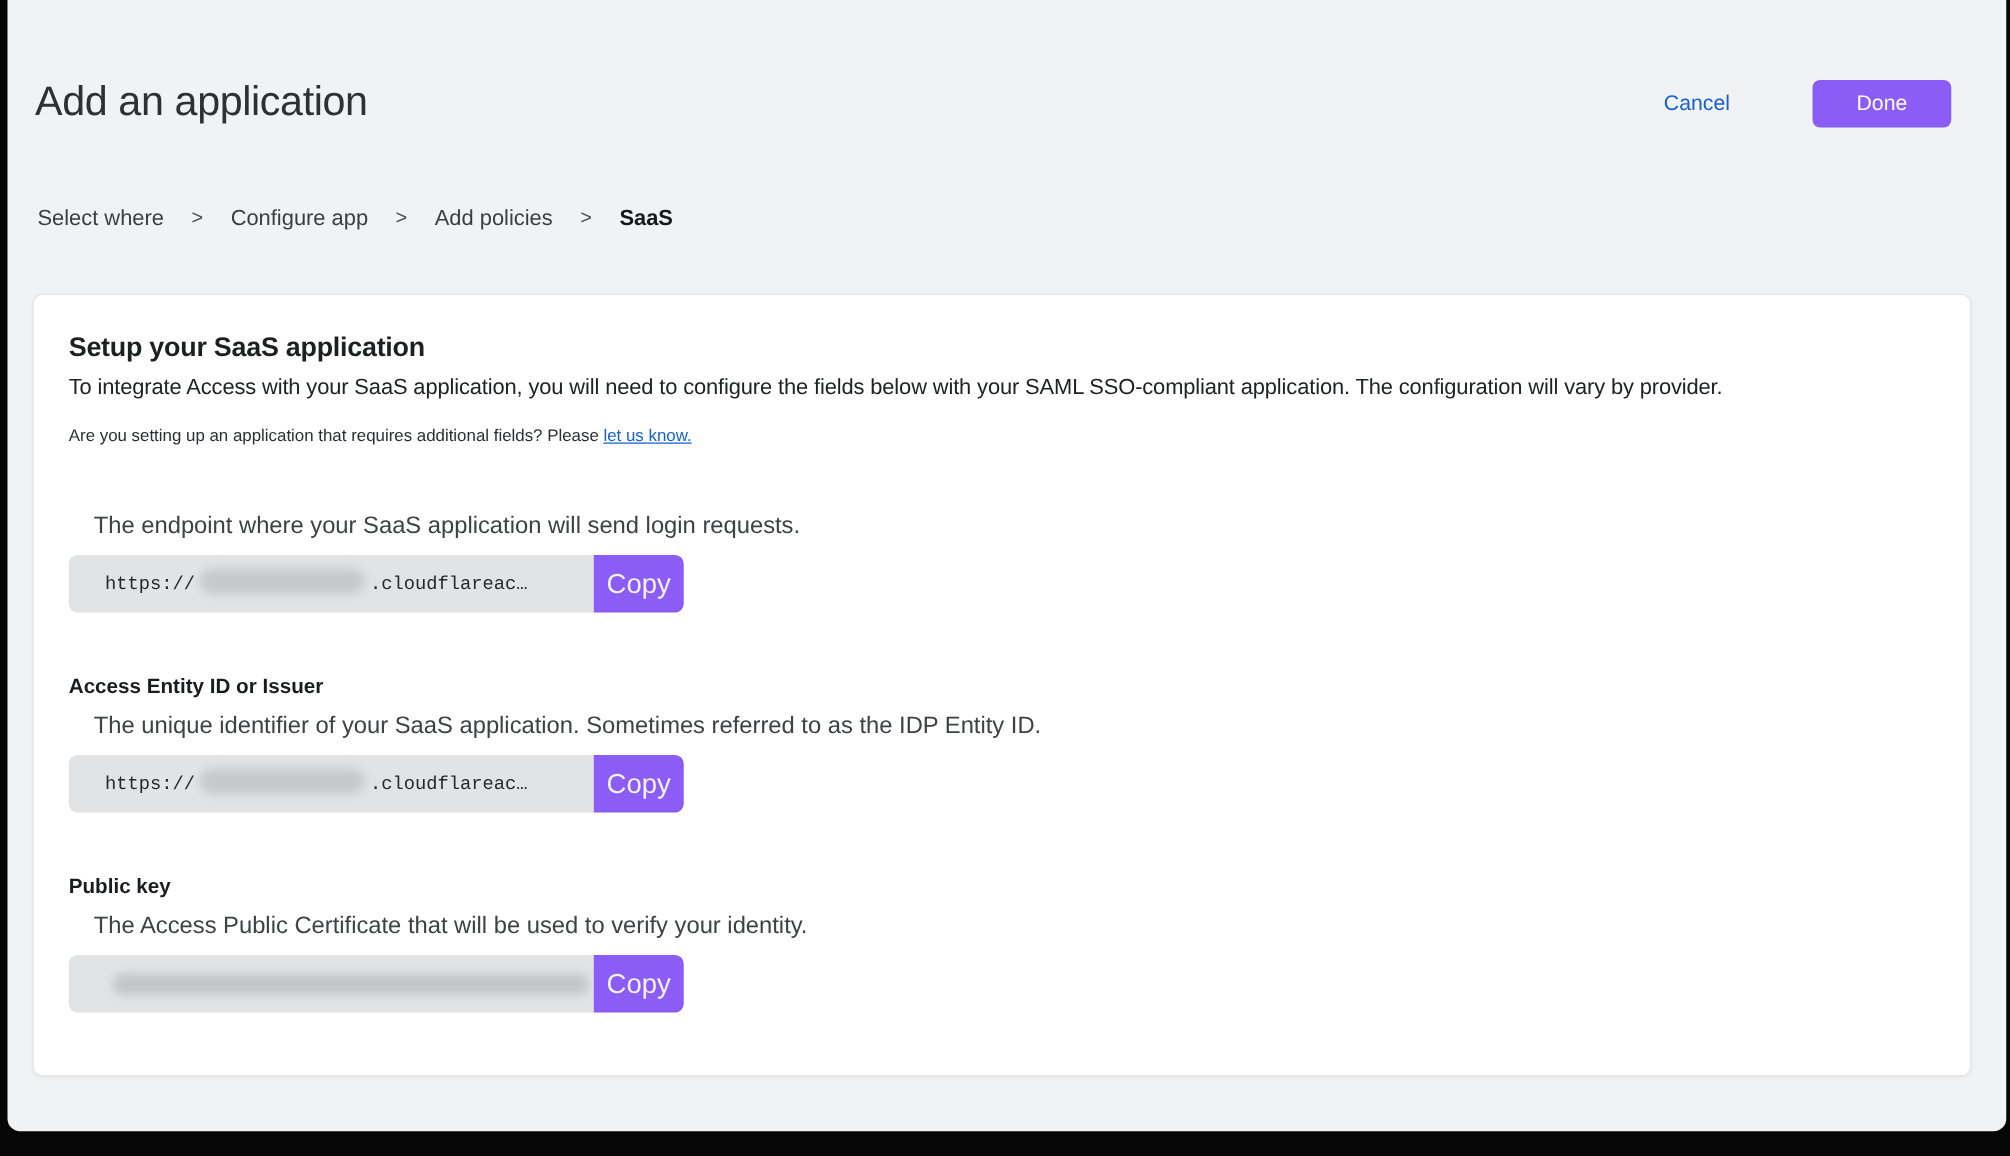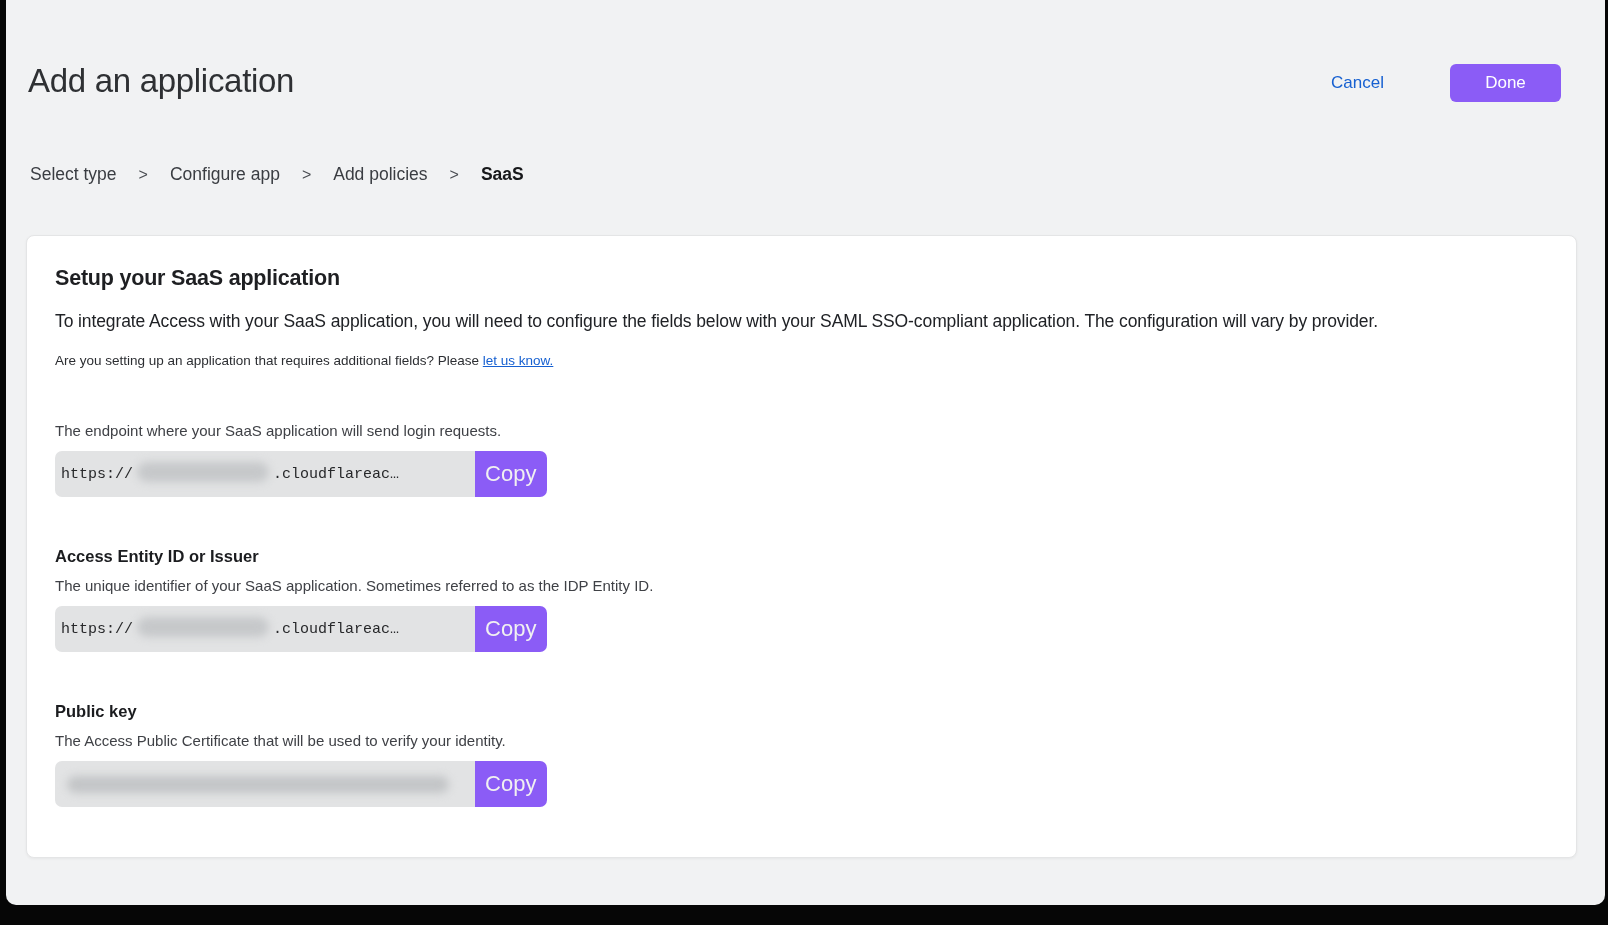--- a/index.html
+++ b/index.html
@@ -70,21 +70,21 @@
     padding: 30px 30px 50px 28px;
     box-shadow: 0 1px 3px rgba(0,0,0,0.05);
   }
   .card-heading {
     font-size: 21.5px;
     font-weight: 700;
     color: #1e1f22;
     letter-spacing: -0.2px;
   }
   .intro {
-    margin-top: 20px;
+    margin-top: 8px;
     font-size: 17.5px;
     color: #202226;
     letter-spacing: -0.1px;
   }
   .note {
     margin-top: 21px;
     font-size: 13.5px;
     color: #2c2e32;
   }
   .note a {
@@ -95,37 +95,38 @@
   
   .field-group { margin-top: 50px; }
   .field-group.first { margin-top: 54px; }
   .field-label {
     font-size: 16.5px;
     font-weight: 700;
     color: #1b1c1f;
   }
   .field-desc {
     margin-top: 11px;
-    font-size: 15px;
+    font-size: 19px;
     color: #3f4146;
+    margin-left: 20px;
   }
   .field-row {
     margin-top: 12px;
     display: flex;
     align-items: stretch;
     width: 492px;
   }
   .code-box {
     display: flex;
     align-items: center;
     width: 474px;
     height: 46px;
     background: #e2e3e4;
     border-radius: 7px 0 0 7px;
-    padding-left: 6px;
+    padding-left: 29px;
     font-family: "Liberation Mono", monospace;
     font-size: 15px;
     color: #27282a;
     white-space: nowrap;
     overflow: hidden;
   }
   .copy-btn {
     width: 82px;
     height: 46px;
     background: #8b5cf6;
@@ -155,21 +156,21 @@
 
   <div class="topbar">
     <h1 class="page-title">Add an application</h1>
     <div class="actions">
       <button class="cancel-link">Cancel</button>
       <button class="done-btn">Done</button>
     </div>
   </div>
 
   <nav class="breadcrumb">
-    <span class="crumb">Select type</span>
+    <span class="crumb">Select where</span>
     <span class="crumb-sep">&gt;</span>
     <span class="crumb">Configure app</span>
     <span class="crumb-sep">&gt;</span>
     <span class="crumb">Add policies</span>
     <span class="crumb-sep">&gt;</span>
     <span class="crumb current">SaaS</span>
   </nav>
 
   <section class="card">
     <h2 class="card-heading">Setup your SaaS application</h2>

